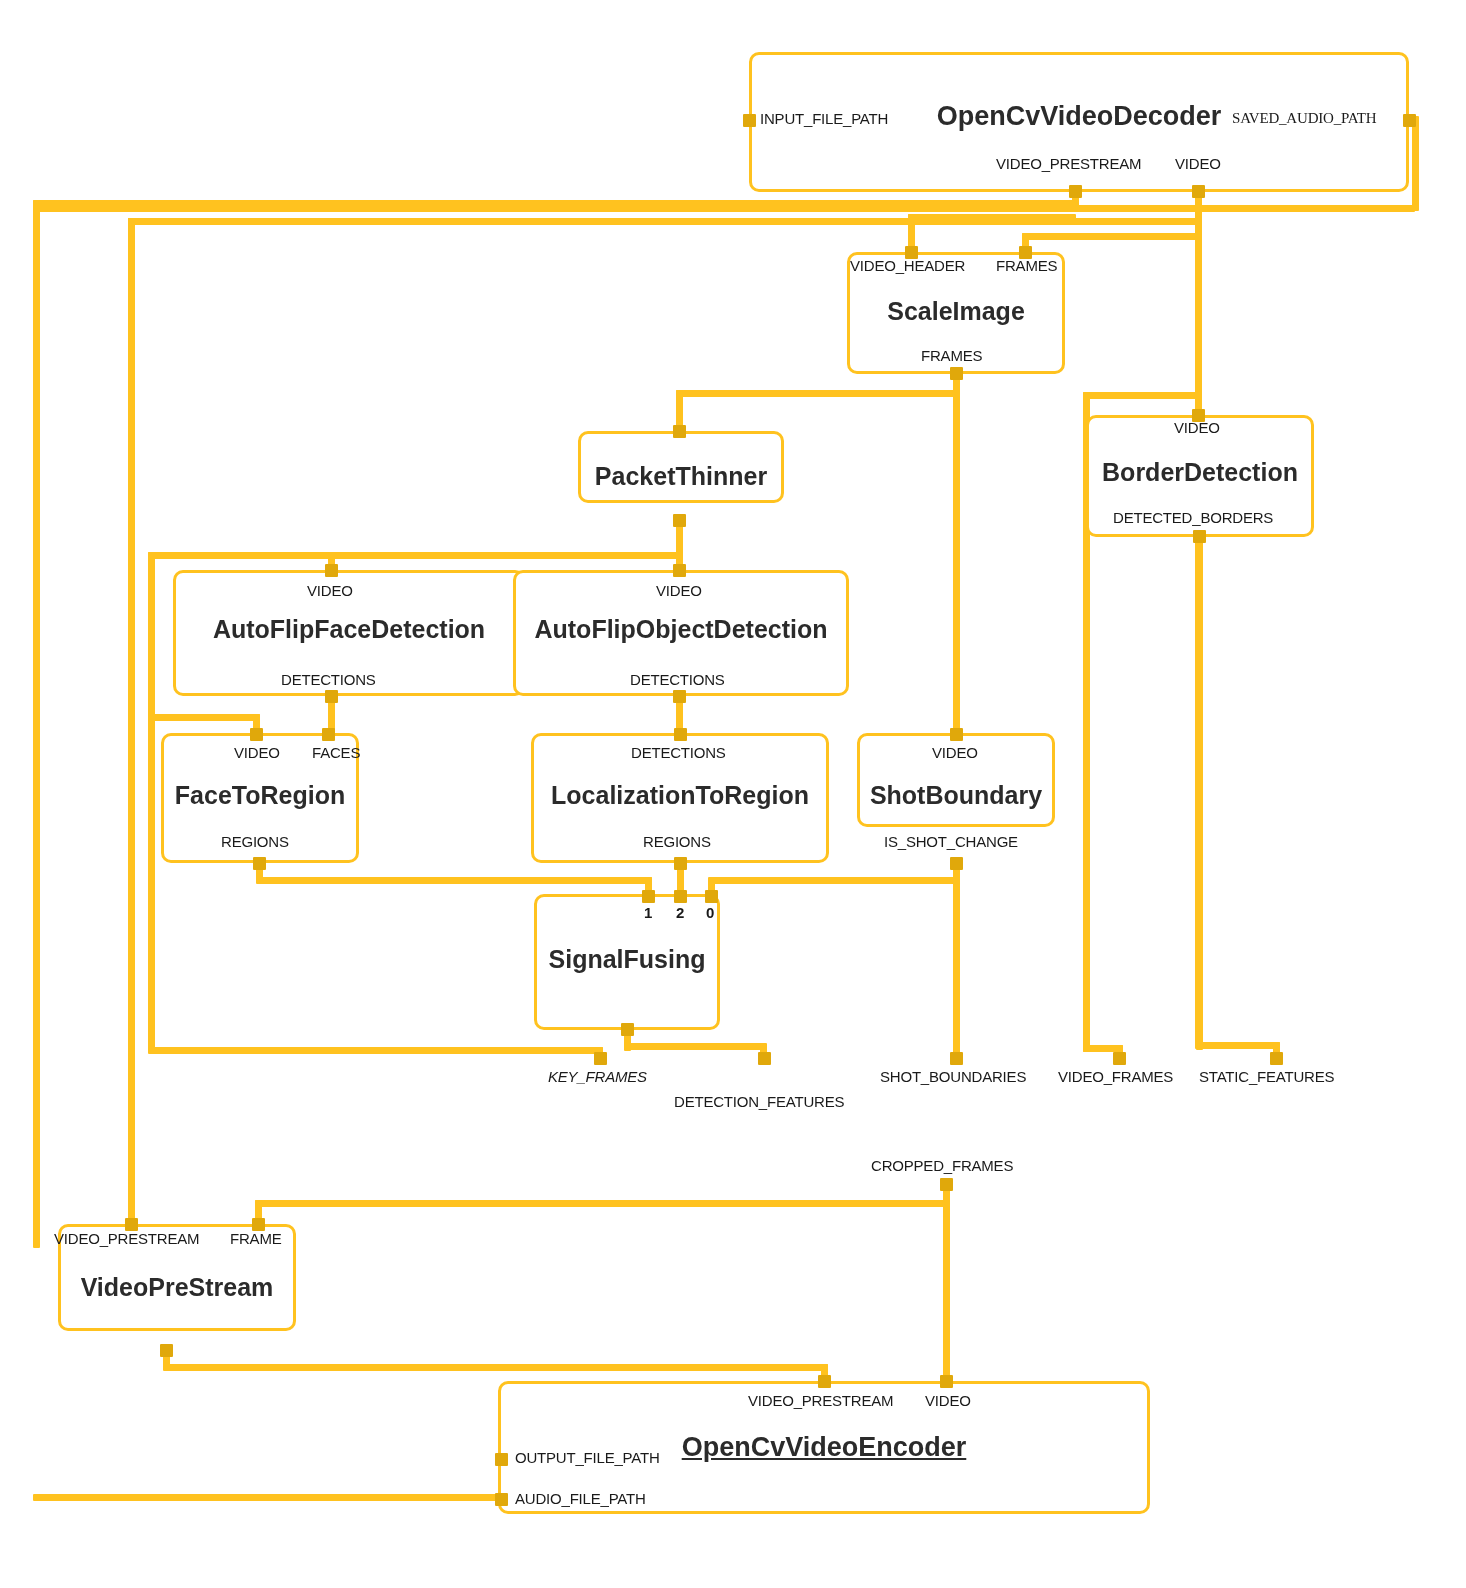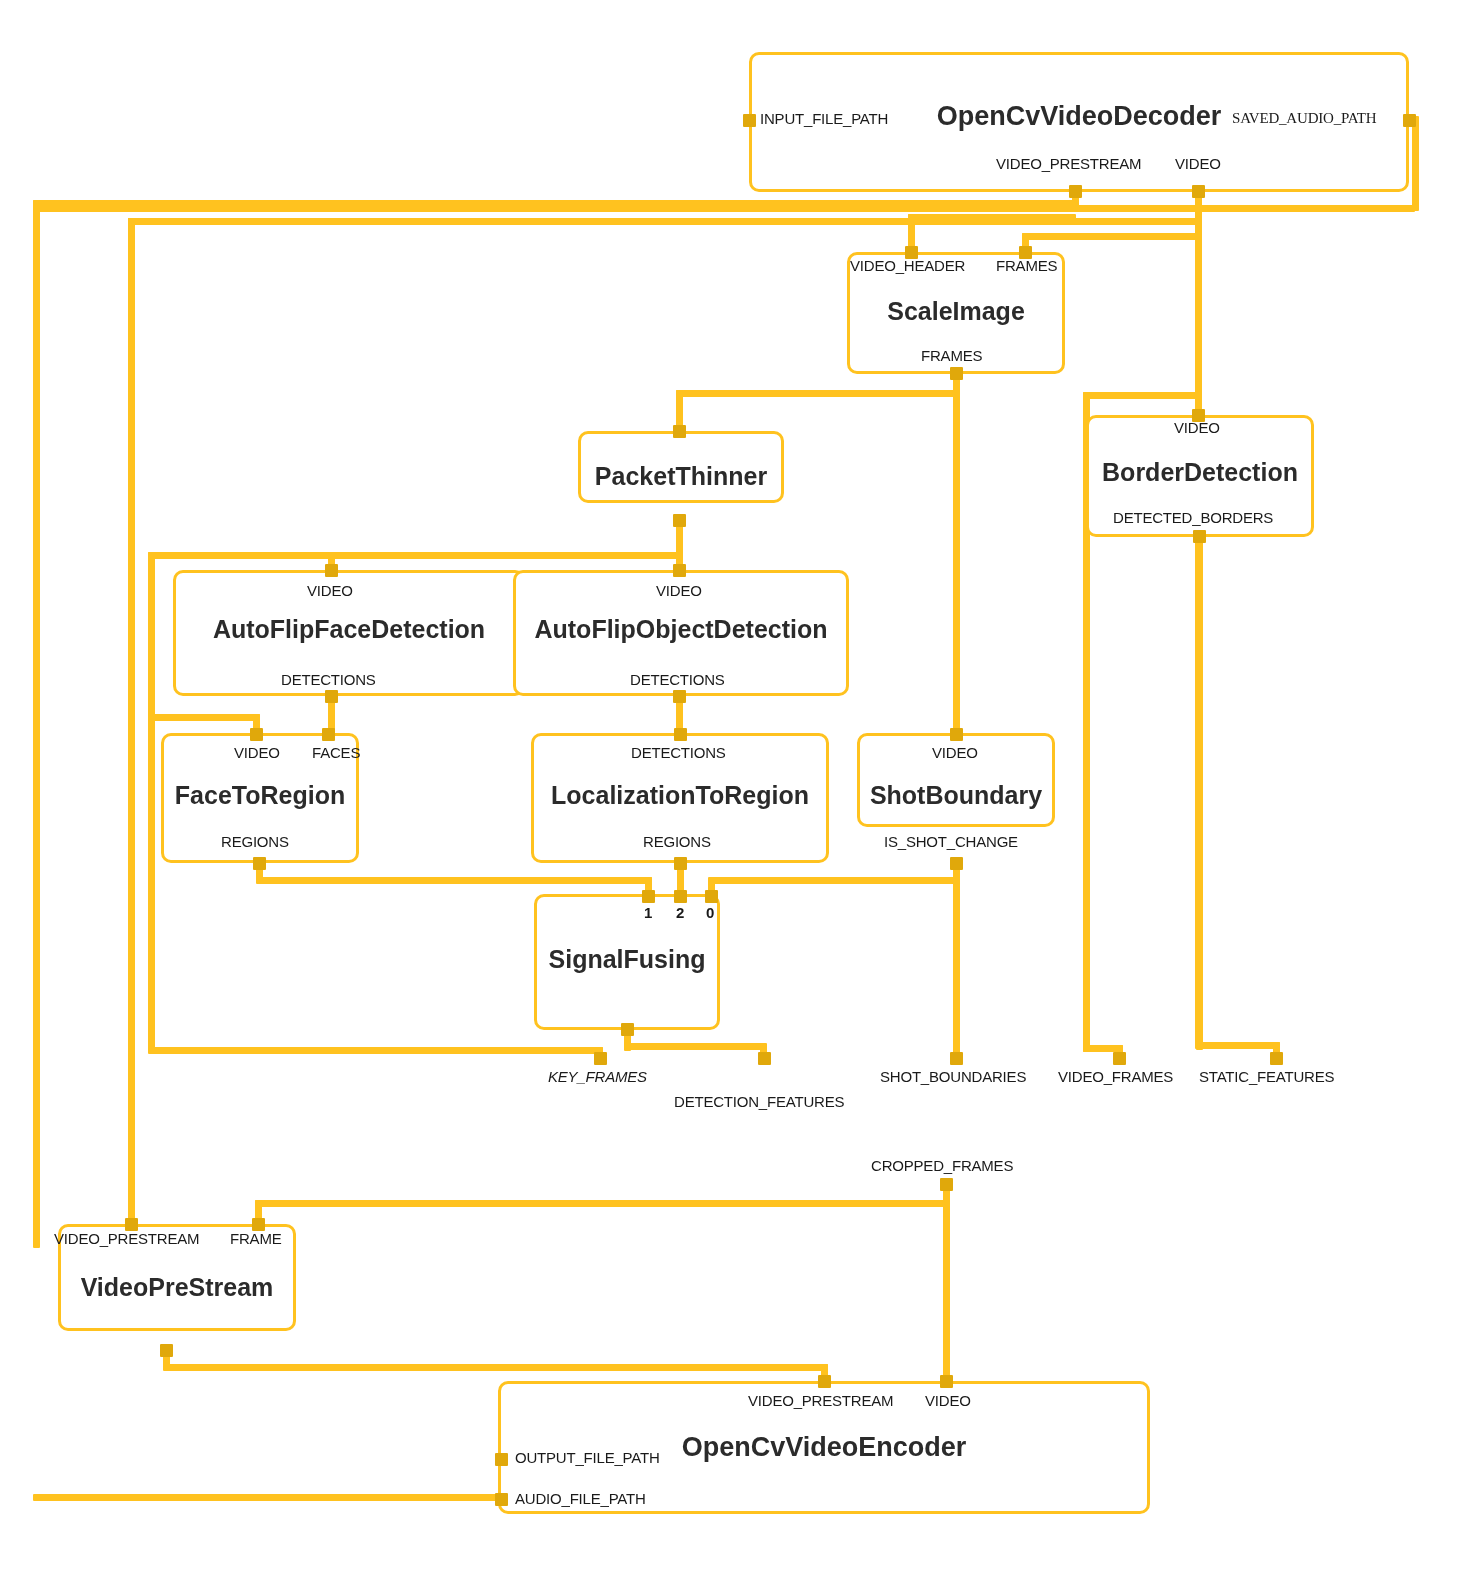--- a/index.html
+++ b/index.html
@@ -200,21 +200,21 @@
   <div class="node" style="left:50px;top:1224px;width:238px;height:107px;margin-left:8px;">
     <div class="node-title" style="top:46px;font-size:25px;">VideoPreStream</div>
   </div>
   <div class="port-label" style="left:54px;top:1230px;">VIDEO_PRESTREAM</div>
   <div class="stub" style="left:125px;top:1218px;"></div>
   <div class="port-label" style="left:230px;top:1230px;">FRAME</div>
   <div class="stub" style="left:252px;top:1218px;"></div>
   <div class="stub" style="left:160px;top:1344px;"></div>
 
   <div class="node" style="left:498px;top:1381px;width:652px;height:133px;">
-    <div class="node-title" style="top:48px;font-size:27px;">OpenCvVideoEncoder</div>
+    <div class="node-title" style="top:48px;font-size:27px;text-decoration:underline;">OpenCvVideoEncoder</div>
   </div>
   <div class="port-label" style="left:748px;top:1392px;">VIDEO_PRESTREAM</div>
   <div class="stub" style="left:818px;top:1375px;"></div>
   <div class="port-label" style="left:925px;top:1392px;">VIDEO</div>
   <div class="stub" style="left:940px;top:1375px;"></div>
   <div class="port-label" style="left:515px;top:1449px;">OUTPUT_FILE_PATH</div>
   <div class="stub" style="left:495px;top:1453px;"></div>
   <div class="port-label" style="left:515px;top:1490px;">AUDIO_FILE_PATH</div>
   <div class="stub" style="left:495px;top:1493px;"></div>
 

